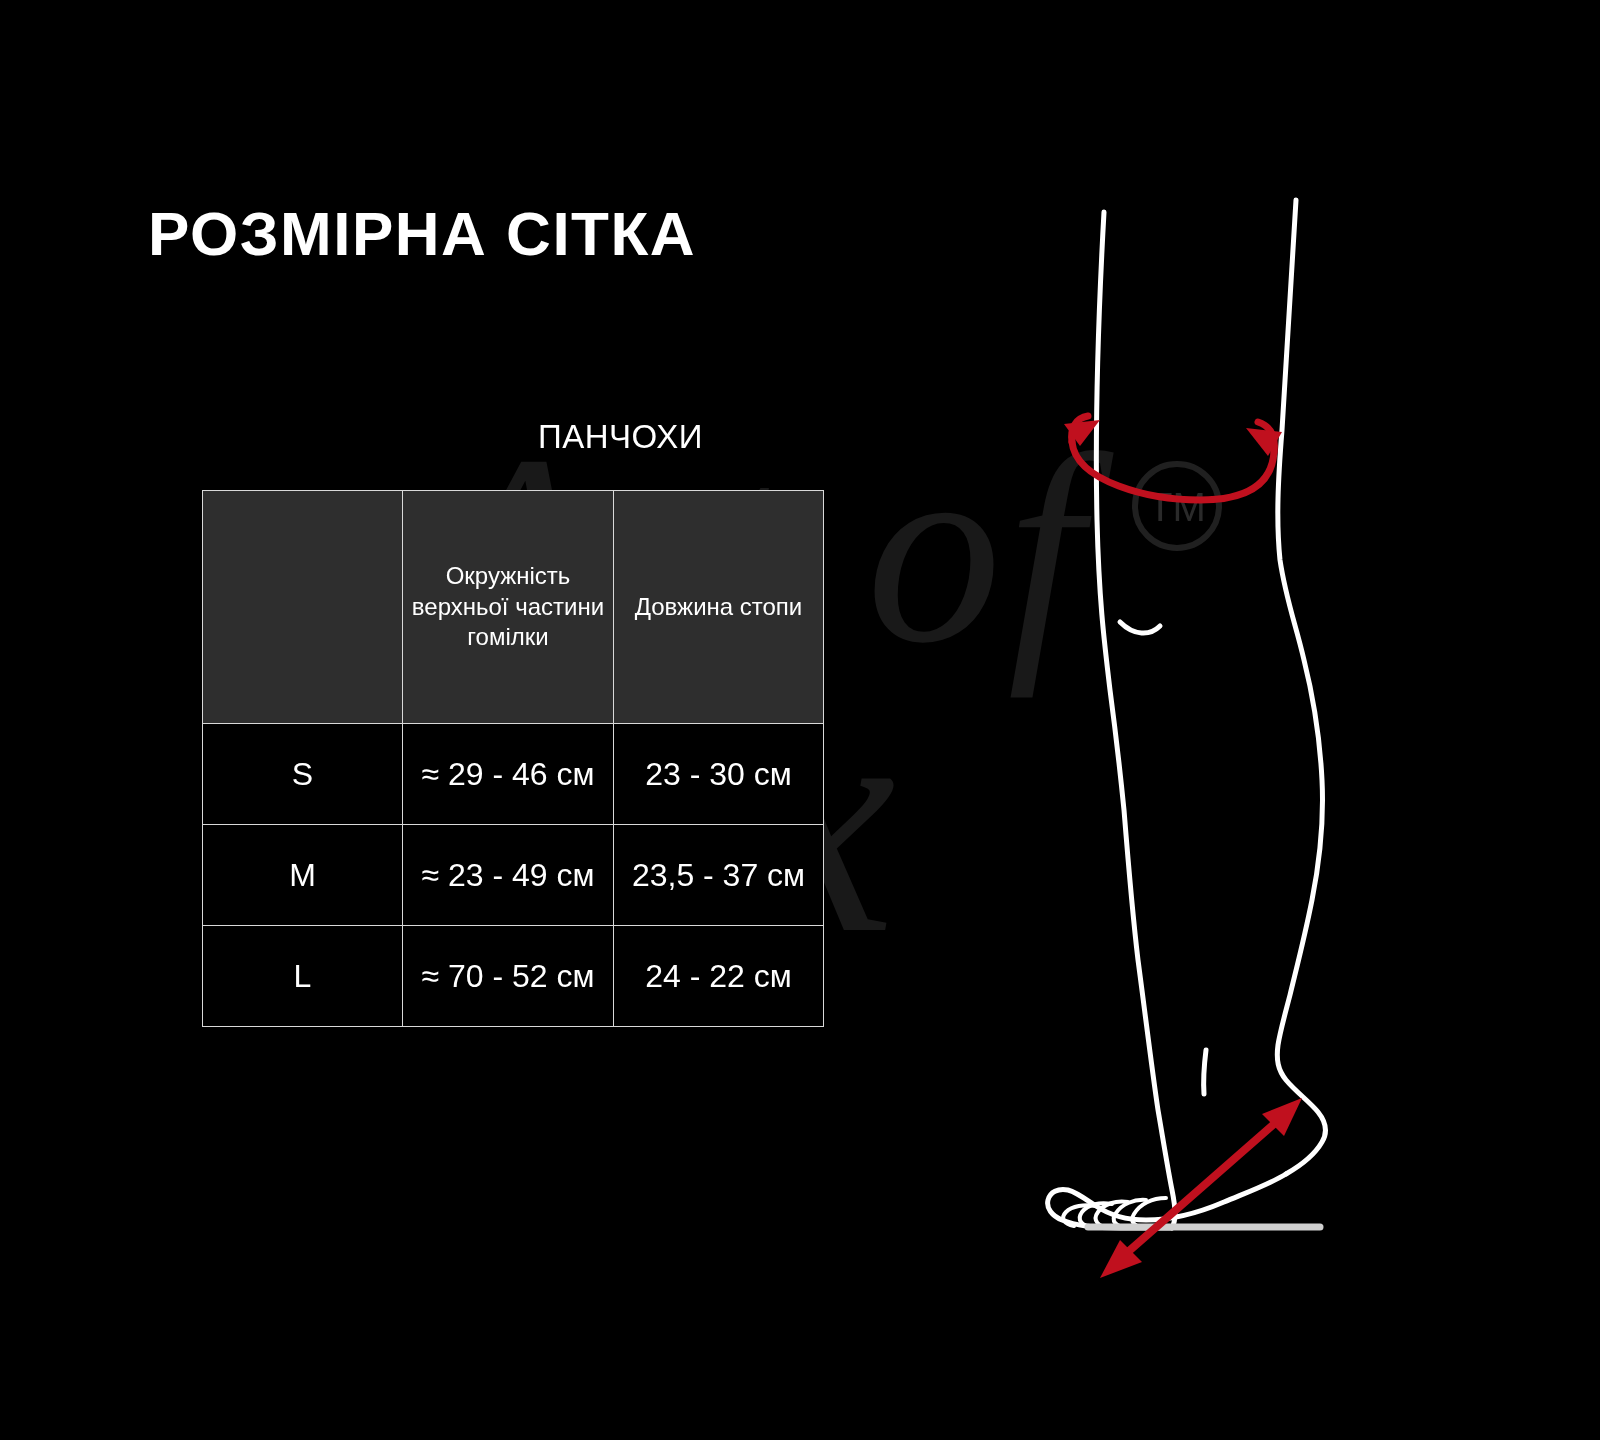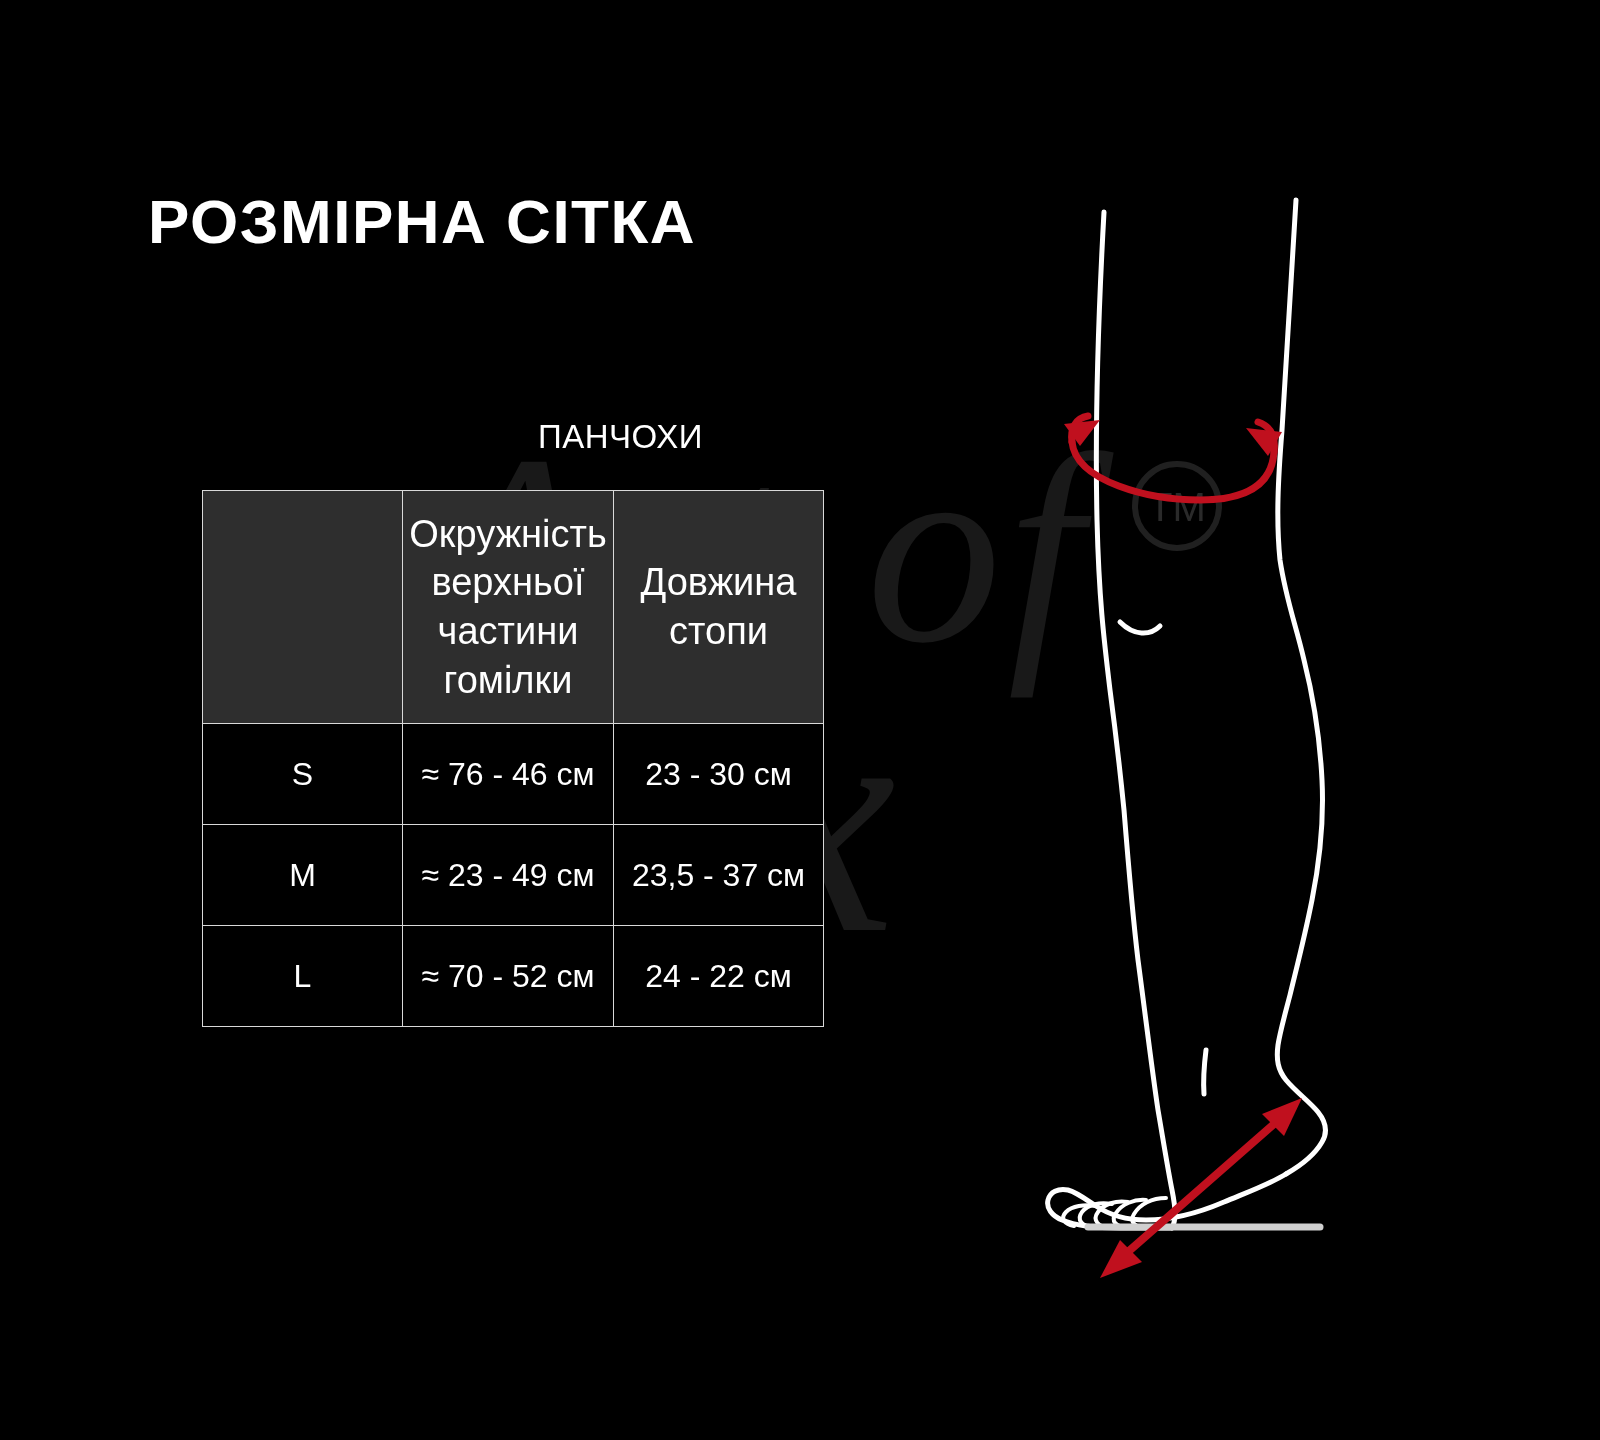--- a/index.html
+++ b/index.html
@@ -25,21 +25,21 @@
     width: 1600px;
     height: 1440px;
     pointer-events: none;
     z-index: 1;
   }
 
   
   #page-title {
     position: absolute;
     left: 148px;
-    top: 186px;
+    top: 198px;
     font-size: 62px;
     font-weight: 700;
     letter-spacing: 1.5px;
     color: #ffffff;
     white-space: nowrap;
     z-index: 3;
   }
 
   
   #table-caption {
@@ -76,21 +76,21 @@
   #size-table td {
     border: 1px solid #d9d9d9;
     text-align: center;
     vertical-align: middle;
     color: #ffffff;
     font-weight: 400;
   }
   #size-table thead th {
     background: #2e2e2e;
     height: 232px;
-    font-size: 38px;
+    font-size: 24px;
     line-height: 1.28;
     padding: 0 6px;
   }
   #size-table thead th.head-blank {
     background: #2e2e2e;
   }
   #size-table tbody td {
     background: #000000;
     height: 100px;
     font-size: 32px;
@@ -138,21 +138,21 @@
   <thead>
     <tr>
       <th class="head-blank"></th>
       <th>Окружність верхньої частини гомілки</th>
       <th>Довжина стопи</th>
     </tr>
   </thead>
   <tbody>
     <tr>
       <td class="size-label">S</td>
-      <td>≈ 76 - 46 см</td>
+      <td>≈ 29 - 46 см</td>
       <td>23 - 30 см</td>
     </tr>
     <tr>
       <td class="size-label">M</td>
       <td>≈ 23 - 49 см</td>
       <td>23,5 - 37 см</td>
     </tr>
     <tr>
       <td class="size-label">L</td>
       <td>≈ 70 - 52 см</td>

